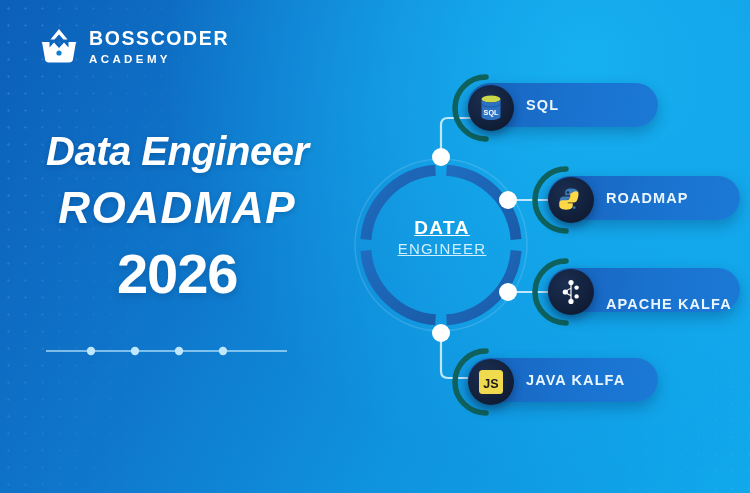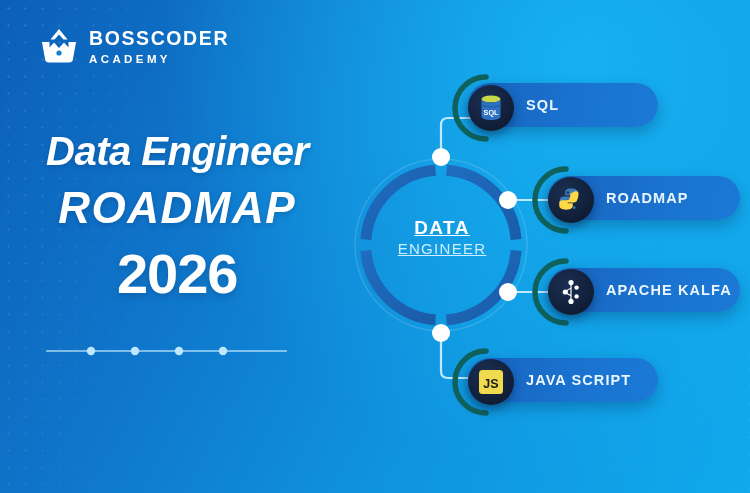--- a/index.html
+++ b/index.html
@@ -88,21 +88,21 @@
   #pill-sql{left:468px;top:83px;width:190px;}
   #pill-sql .pill-label{margin-left:58px;}
   #icon-sql{left:468px;top:85px;}
   #arc-sql{left:452px;top:72px;}
 
   #pill-python{left:548px;top:176px;width:192px;}
   #pill-python .pill-label{margin-left:58px;}
   #icon-python{left:548px;top:177px;}
   #arc-python{left:532px;top:164px;}
 
-  #pill-kafka{left:548px;top:268px;width:192px;}
+  #pill-kafka{left:548px;top:268px;width:192px;align-items:flex-end;}
   #pill-kafka .pill-label{margin-left:58px;}
   #icon-kafka{left:548px;top:269px;}
   #arc-kafka{left:532px;top:256px;}
 
   #pill-js{left:468px;top:358px;width:190px;}
   #pill-js .pill-label{margin-left:58px;}
   #icon-js{left:468px;top:359px;}
   #arc-js{left:452px;top:346px;}
 
   
@@ -257,21 +257,21 @@
       <circle cx="16.6" cy="17.4" r="2.2" fill="#ffffff"></circle>
     </svg>
   </span>
 
   <span class="arc-deco" id="arc-js">
     <svg width="78" height="72" viewBox="0 0 78 72">
       <path d="M 34 5 A 30 30 0 1 0 34 67" fill="none" stroke="#0e615c" stroke-width="5.5" stroke-linecap="round"></path>
     </svg>
   </span>
   <div class="pill" id="pill-js">
-    <span class="pill-label">JAVA SCRIPT</span>
+    <span class="pill-label">JAVA KALFA</span>
   </div>
   <span class="node-icon" id="icon-js">
     <svg width="26" height="26" viewBox="0 0 26 26">
       <rect x="1" y="1" width="24" height="24" rx="3.5" fill="#f0db4f"></rect>
       <text x="13" y="18.5" font-family="Liberation Sans, sans-serif" font-size="12.5" font-weight="bold" fill="#1a1a1a" text-anchor="middle">JS</text>
     </svg>
   </span>
 
 </div>
 

